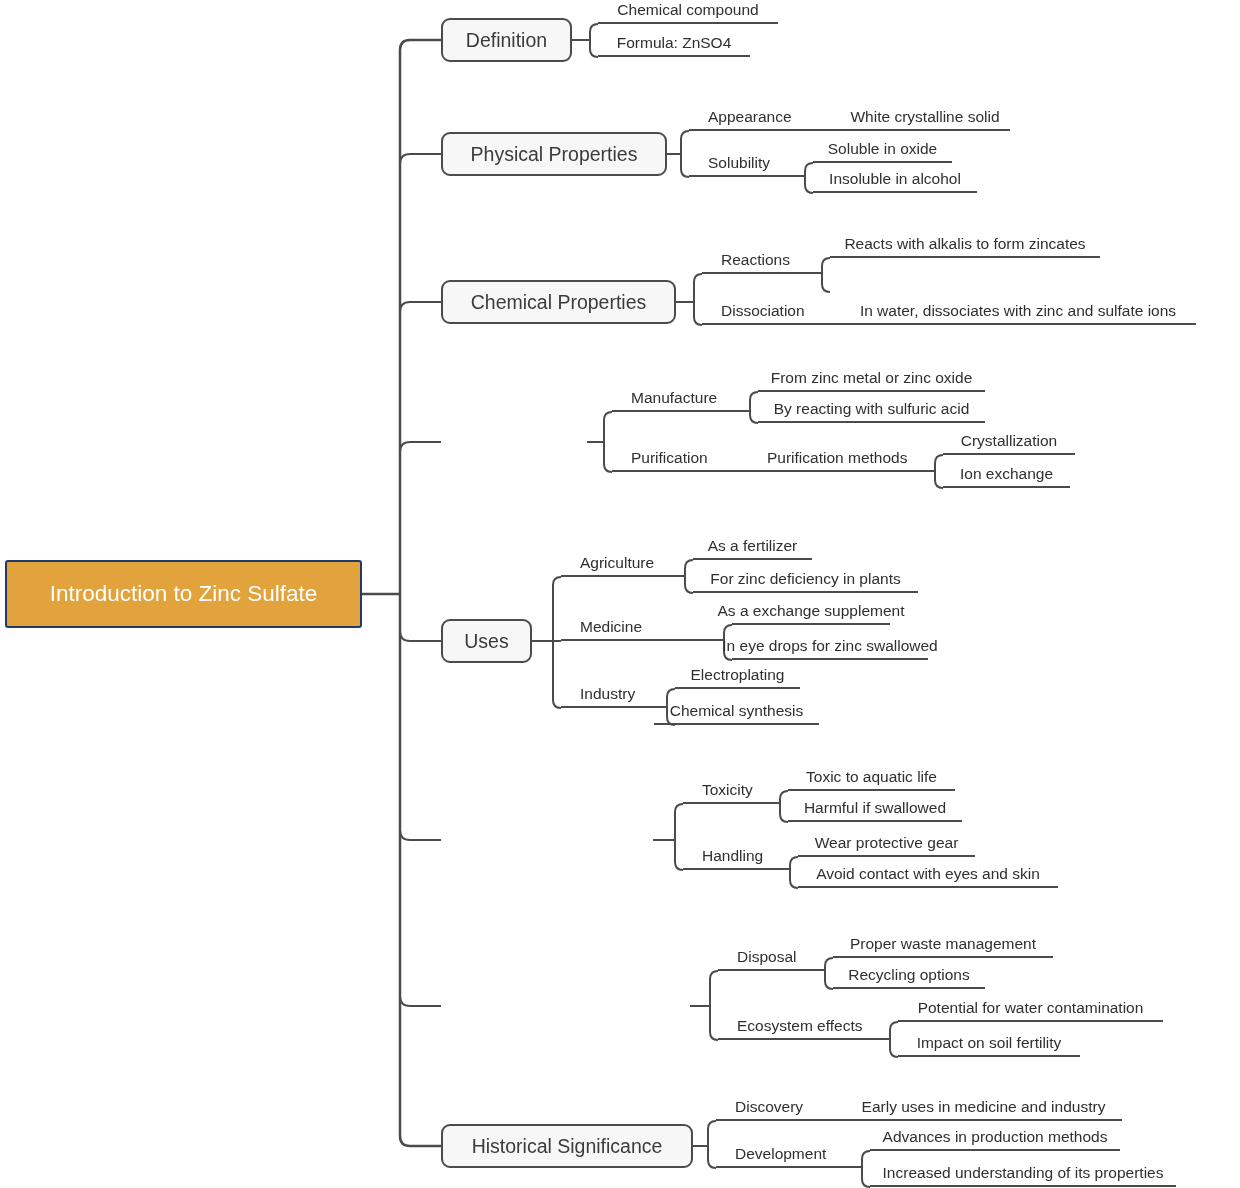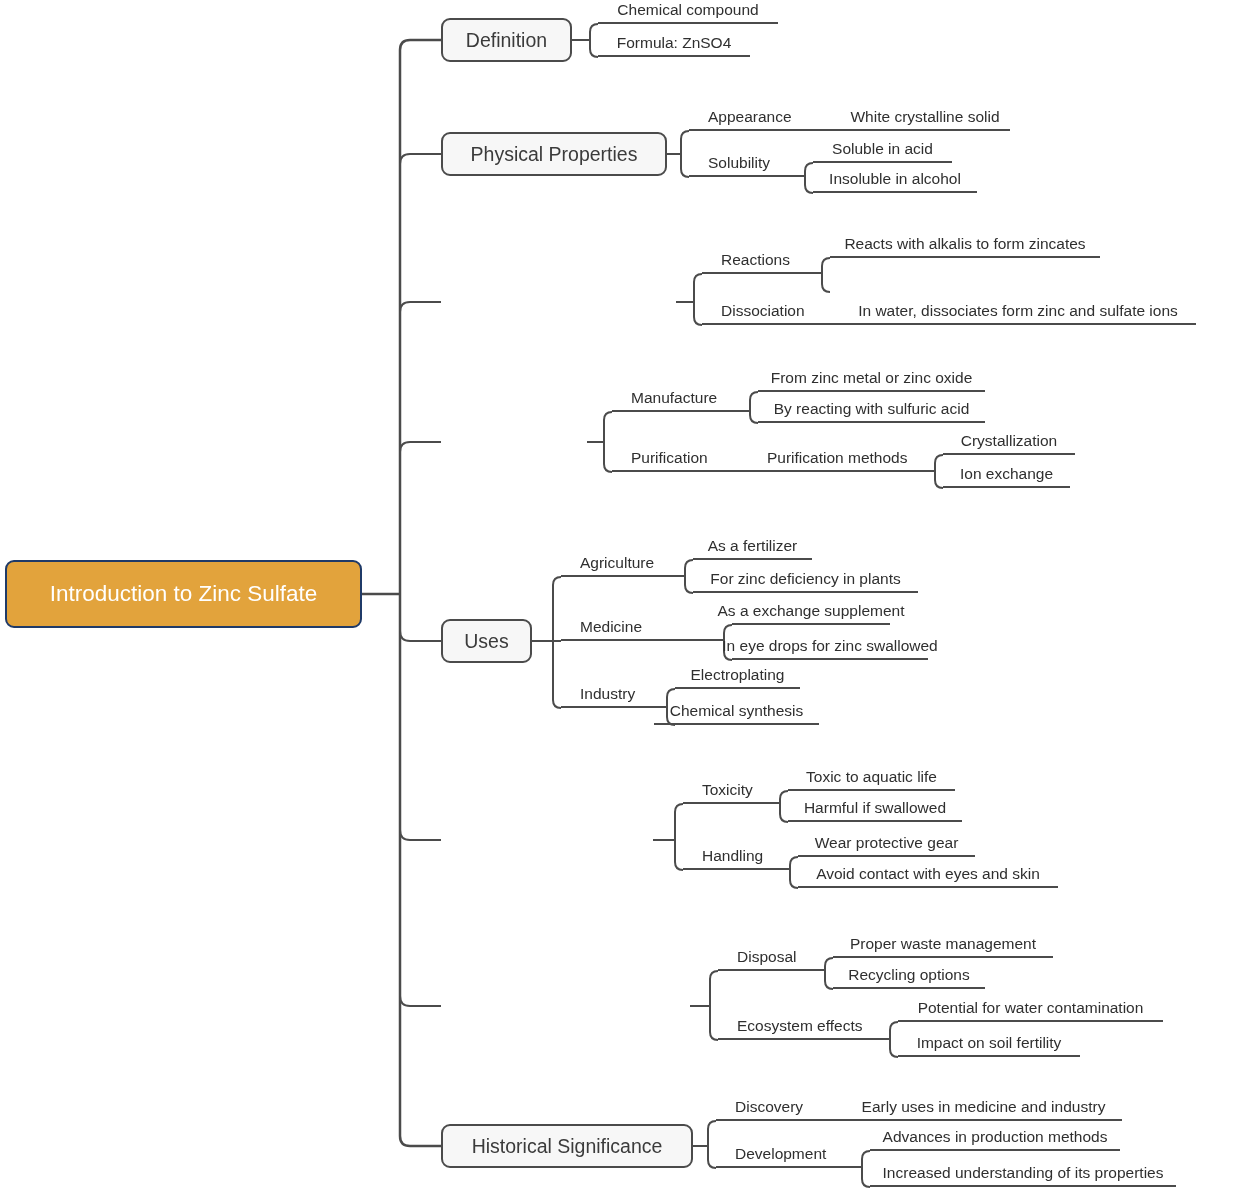--- a/index.html
+++ b/index.html
@@ -6,21 +6,21 @@
   .canvas{
     position:relative;width:1240px;height:1188px;overflow:hidden;
     font-family:"Liberation Sans",sans-serif;color:#303030;background:#fff;
   }
   .lines{position:absolute;left:0;top:0;}
   .lines path{fill:none;stroke:var(--line,#4b4b4b);stroke-width:2;}
   .lines path.main{stroke-width:2.5;}
   .root{
     position:absolute;left:5px;top:560px;width:357px;height:68px;box-sizing:border-box;
     background:var(--root_fill,#e2a33c);border:2.5px solid var(--root_border,#1f3a68);
-    border-radius:9px;display:flex;align-items:center;justify-content:center;
+    border-radius:3px;display:flex;align-items:center;justify-content:center;
     font-size:22.5px;color:#ffffff;white-space:nowrap;cursor:pointer;
   }
   .box{
     position:absolute;height:44px;box-sizing:border-box;
     background:var(--node_fill,#f7f7f7);border:2px solid var(--line,#4b4b4b);
     border-radius:9px;display:flex;align-items:center;justify-content:center;
     font-size:19.5px;color:#3b3b3b;white-space:nowrap;cursor:pointer;
   }
   .row{
     position:absolute;height:26px;box-sizing:border-box;
@@ -64,36 +64,37 @@
     <path d="M833,958 Q825,958 825,966 V981 Q825,989 833,989"></path>
     <path d="M898,1022 Q890,1022 890,1030 V1049 Q890,1057 898,1057"></path>
     <path d="M693,1146 H708 M716,1121 Q708,1121 708,1129 V1160 Q708,1168 716,1168"></path>
     <path d="M870,1151 Q862,1151 862,1159 V1179 Q862,1187 870,1187"></path>
   </svg>
 
   <div class="root">Introduction to Zinc Sulfate</div>
 
   <div class="box" style="left:441px;top:18px;width:131px">Definition</div>
   <div class="box" style="left:441px;top:132px;width:226px">Physical Properties</div>
+  <div class="box" style="left:441px;top:280px;width:235px">Chemical Properties</div>
   <div class="box" style="left:441px;top:619px;width:91px">Uses</div>
   <div class="box" style="left:441px;top:1124px;width:252px">Historical Significance</div>
 
   <div class="row" style="left:598px;top:-2px;width:180px">Chemical compound</div>
   <div class="row" style="left:598px;top:31px;width:152px">Formula: ZnSO4</div>
 
   <div class="row row-l" style="left:689px;top:105px;width:151px">Appearance</div>
   <div class="row" style="left:840px;top:105px;width:170px">White crystalline solid</div>
   <div class="row row-l" style="left:689px;top:151px;width:116px">Solubility</div>
-  <div class="row" style="left:813px;top:137px;width:139px">Soluble in acid</div>
+  <div class="row" style="left:813px;top:137px;width:139px">Soluble in oxide</div>
   <div class="row" style="left:813px;top:167px;width:164px">Insoluble in alcohol</div>
 
   <div class="row row-l" style="left:702px;top:248px;width:120px">Reactions</div>
   <div class="row" style="left:830px;top:232px;width:270px">Reacts with alkalis to form zincates</div>
   <div class="row row-l" style="left:702px;top:299px;width:138px">Dissociation</div>
-  <div class="row" style="left:840px;top:299px;width:356px">In water, dissociates form zinc and sulfate ions</div>
+  <div class="row" style="left:840px;top:299px;width:356px">In water, dissociates with zinc and sulfate ions</div>
 
   <div class="row row-l" style="left:612px;top:386px;width:138px">Manufacture</div>
   <div class="row" style="left:758px;top:366px;width:227px">From zinc metal or zinc oxide</div>
   <div class="row" style="left:758px;top:397px;width:227px">By reacting with sulfuric acid</div>
   <div class="row row-l" style="left:612px;top:446px;width:136px">Purification</div>
   <div class="row row-l" style="left:748px;top:446px;width:187px">Purification methods</div>
   <div class="row" style="left:943px;top:429px;width:132px">Crystallization</div>
   <div class="row" style="left:943px;top:462px;width:127px">Ion exchange</div>
 
   <div class="row row-l" style="left:561px;top:551px;width:124px">Agriculture</div>

